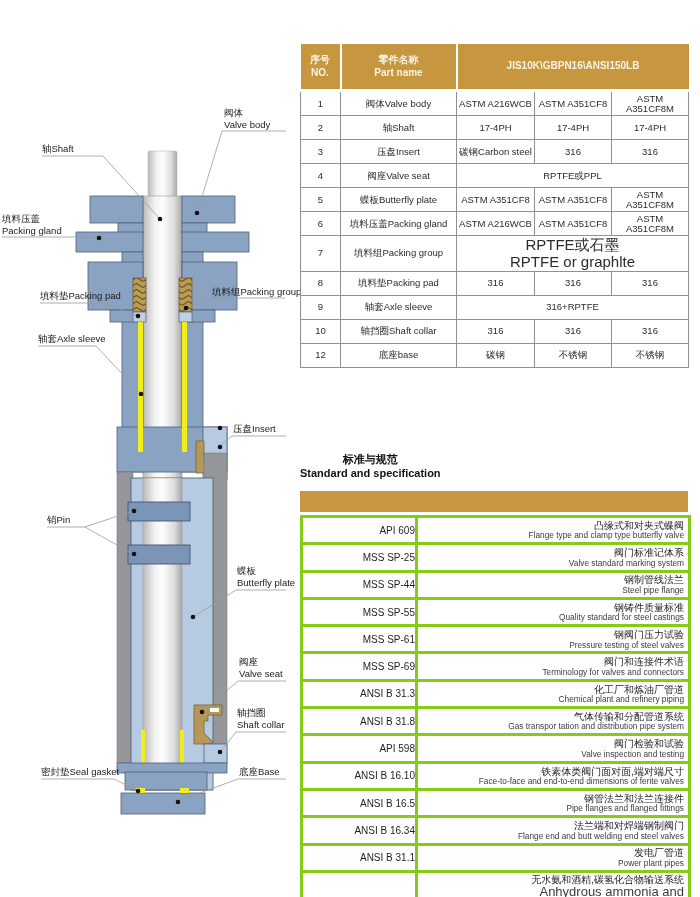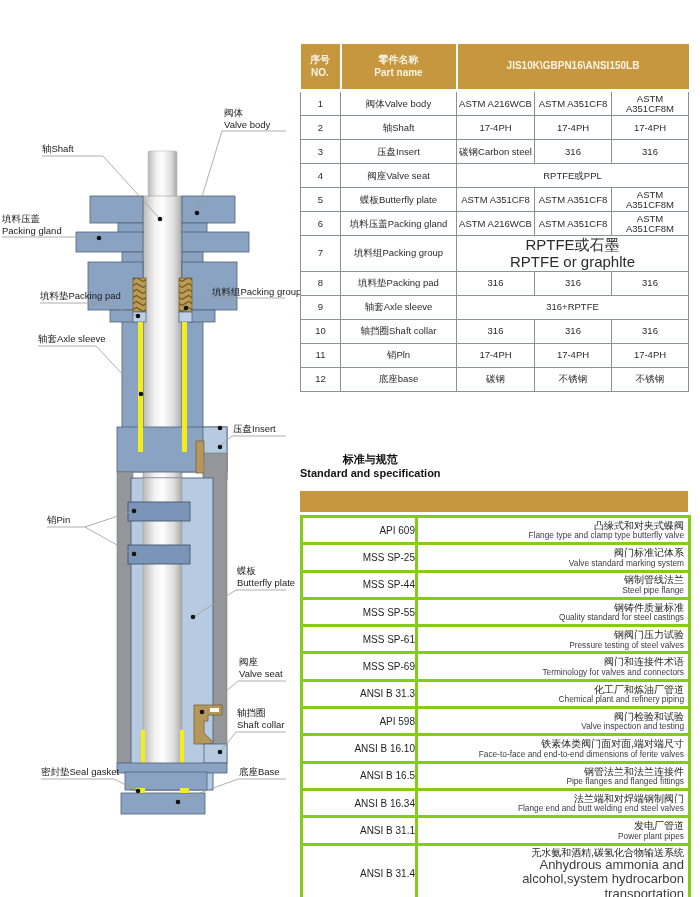--- a/index.html
+++ b/index.html
@@ -264,27 +264,20 @@
         <td colspan="3">316+RPTFE</td>
       </tr>
       <tr>
         <td>10</td>
         <td>轴挡圈Shaft collar</td>
         <td>316</td>
         <td>316</td>
         <td>316</td>
       </tr>
       <tr>
-        <td>11</td>
-        <td>销Pln</td>
-        <td>17-4PH</td>
-        <td>17-4PH</td>
-        <td>17-4PH</td>
-      </tr>
-      <tr>
         <td>12</td>
         <td>底座base</td>
         <td>碳钢</td>
         <td>不锈钢</td>
         <td>不锈钢</td>
       </tr>
     </tbody>
   </table>
 
   <div class="std-heading">
@@ -342,20 +335,27 @@
         </td>
       </tr>
       <tr>
         <td class="std-code">ANSI B 31.3</td>
         <td class="std-desc">
           <span class="std-zh">化工厂和炼油厂管道</span>
           <span class="std-en">Chemical plant and refinery piping</span>
         </td>
       </tr>
       <tr>
+        <td class="std-code">ANSI B 31.8</td>
+        <td class="std-desc">
+          <span class="std-zh">气体传输和分配管道系统</span>
+          <span class="std-en">Gas transpor tation and distribution pipe system</span>
+        </td>
+      </tr>
+      <tr>
         <td class="std-code">API 598</td>
         <td class="std-desc">
           <span class="std-zh">阀门检验和试验</span>
           <span class="std-en">Valve inspection and testing</span>
         </td>
       </tr>
       <tr>
         <td class="std-code">ANSI B 16.10</td>
         <td class="std-desc">
           <span class="std-zh">铁素体类阀门面对面,端对端尺寸</span>

